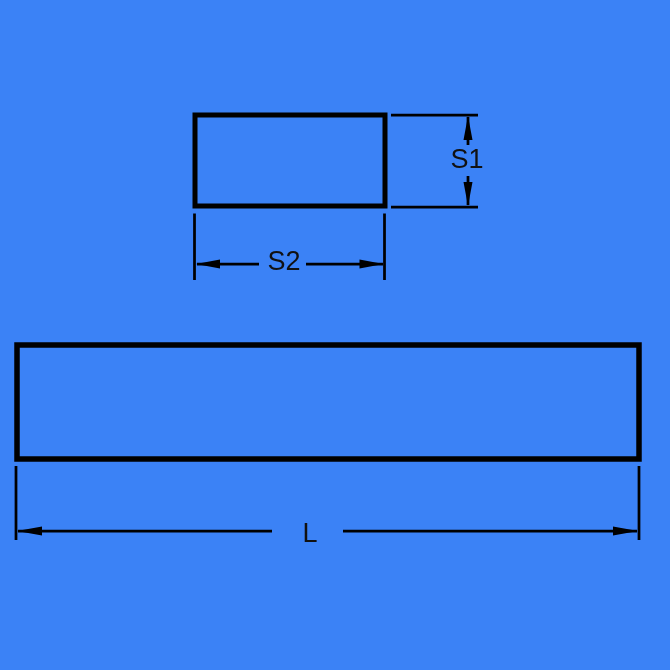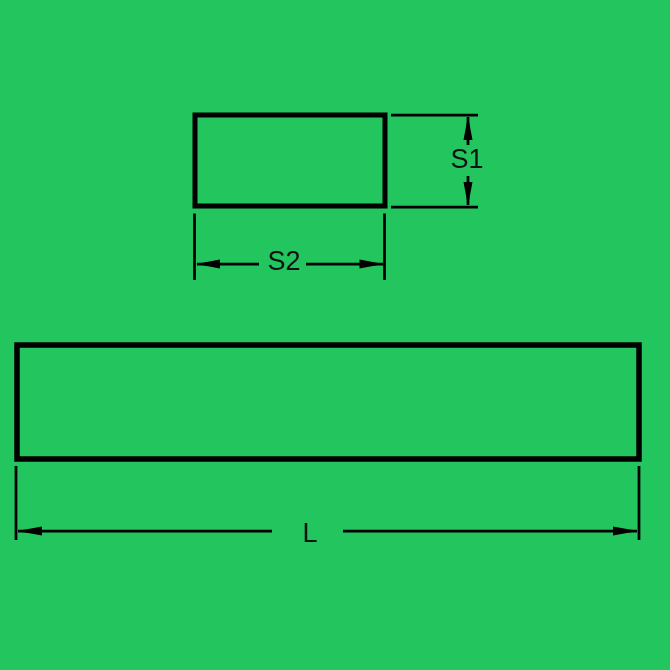--- a/index.html
+++ b/index.html
@@ -4,21 +4,21 @@
 <style>
   html, body {
     margin: 0;
     padding: 0;
     background: #ffffff;
   }
   .canvas {
     position: relative;
     width: 670px;
     height: 670px;
-    background: #22c55e;
+    background: #3b82f6;
     overflow: hidden;
   }
   svg {
     display: block;
   }
   .dim-label {
     font-family: "Liberation Sans", sans-serif;
     font-size: 27px;
     fill: #111111;
   }

